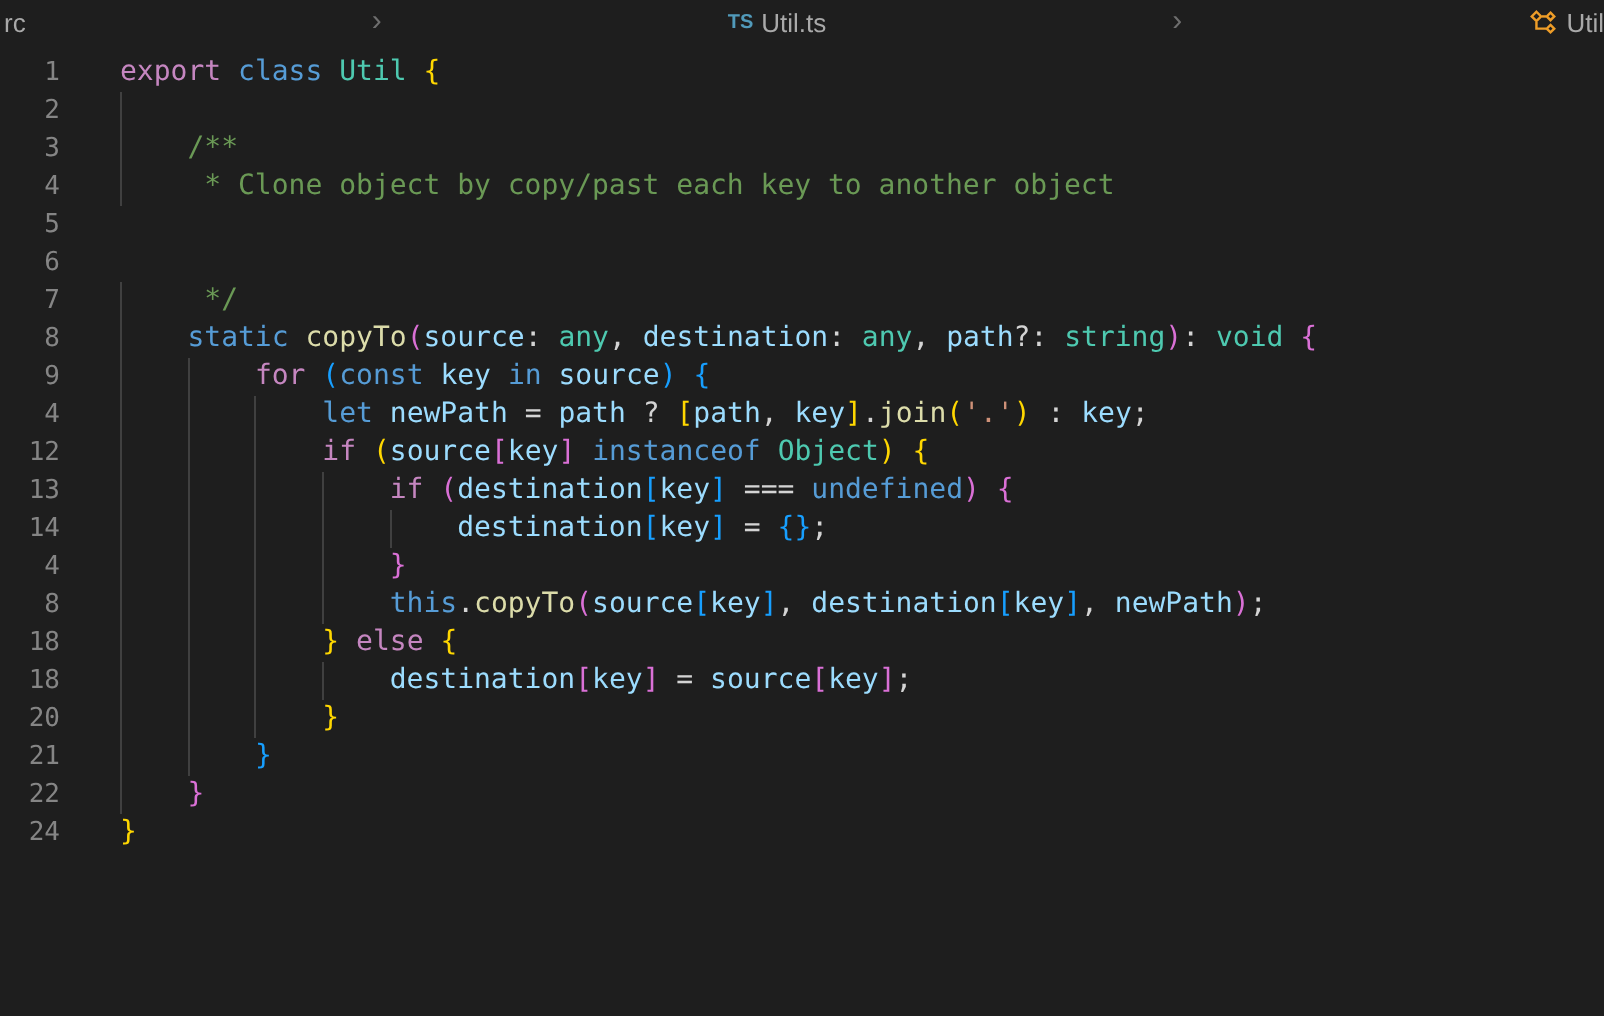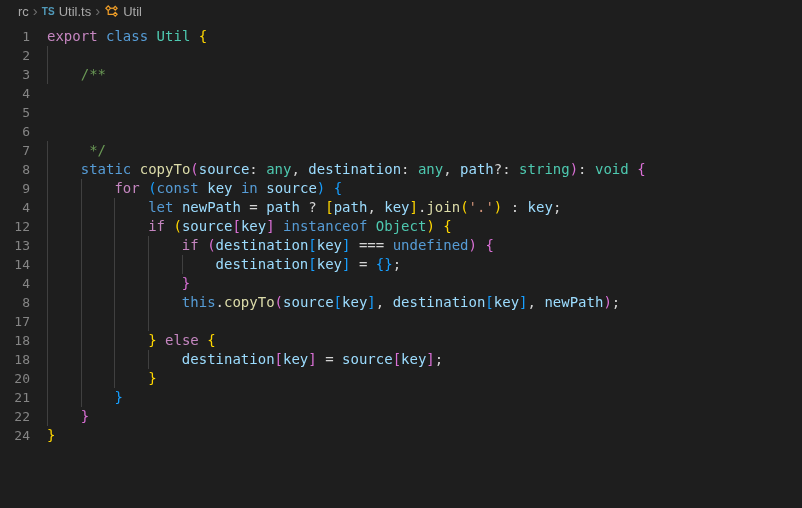--- a/index.html
+++ b/index.html
@@ -7,25 +7,26 @@
   .window {
     width:802px; height:508px;
     background:var(--background,#1e1e1e);
     overflow:hidden;
     font-family:"DejaVu Sans Mono", monospace;
   }
   
   .breadcrumb {
     height:22px;
     display:flex; align-items:center;
-    padding-left:18px;
+    padding-left:2px;
     font-family:"Liberation Sans", sans-serif;
     font-size:13px;
     color:var(--breadcrumb-text,#a9a9a9);
     white-space:nowrap;
+    justify-content:space-between;
   }
   .bc-item { display:inline-flex; align-items:center; gap:4px; cursor:pointer; }
   .bc-sep {
     color:var(--breadcrumb-separator,#6e6e6e);
     font-size:15px; line-height:1;
     padding:0 4px 2px 4px;
   }
   .ts-icon {
     color:var(--ts-icon,#519aba);
     font-weight:bold;
@@ -38,21 +39,21 @@
   .editor { padding-top:5px; }
   .line { display:flex; height:19px; }
   .ln {
     flex:none; width:30px;
     text-align:right;
     color:var(--line-number,#858585);
     font-size:13px; line-height:19px;
   }
   .code {
     position:relative;
-    margin-left:17px;
+    margin-left:30px;
     white-space:pre;
     font-size:14px; line-height:19px;
     color:var(--foreground,#d4d4d4);
   }
   .guide {
     position:absolute; top:0; bottom:0; width:1px;
     background:var(--indent-guide,#404040);
   }
   .tk-kw   { color:var(--keyword,#569cd6); }
   .tk-ctrl { color:var(--control-keyword,#c586c0); }
@@ -104,20 +105,21 @@
       <div class="line">
         <div class="ln">2</div>
         <div class="code"><span class="guide" style="left: 0ch;"></span></div>
       </div>
       <div class="line">
         <div class="ln">3</div>
         <div class="code"><span class="guide" style="left: 0ch;"></span><span class="tk-cmt">    /**</span></div>
       </div>
       <div class="line">
         <div class="ln">4</div>
+        <div class="code"><span class="guide" style="left: 0ch;"></span><span class="tk-cmt">     * Clone object by copy/past each key to another object</span></div>
       </div>
       <div class="line">
         <div class="ln">5</div>
       </div>
       <div class="line">
         <div class="ln">6</div>
       </div>
       <div class="line">
         <div class="ln">7</div>
         <div class="code"><span class="guide" style="left: 0ch;"></span><span class="tk-cmt">     */</span></div>
@@ -148,24 +150,20 @@
       </div>
       <div class="line">
         <div class="ln">4</div>
         <div class="code"><span class="guide" style="left: 0ch;"></span><span class="guide" style="left: 4ch;"></span><span class="guide" style="left: 8ch;"></span><span class="guide" style="left: 12ch;"></span><span class="tk-pun">                </span><span class="tk-b2">}</span></div>
       </div>
       <div class="line">
         <div class="ln">8</div>
         <div class="code"><span class="guide" style="left: 0ch;"></span><span class="guide" style="left: 4ch;"></span><span class="guide" style="left: 8ch;"></span><span class="guide" style="left: 12ch;"></span><span class="tk-pun">                </span><span class="tk-kw">this</span><span class="tk-pun">.</span><span class="tk-fn">copyTo</span><span class="tk-b2">(</span><span class="tk-var">source</span><span class="tk-b3">[</span><span class="tk-var">key</span><span class="tk-b3">]</span><span class="tk-pun">, </span><span class="tk-var">destination</span><span class="tk-b3">[</span><span class="tk-var">key</span><span class="tk-b3">]</span><span class="tk-pun">, </span><span class="tk-var">newPath</span><span class="tk-b2">)</span><span class="tk-pun">;</span></div>
       </div>
       <div class="line">
-        <div class="ln">17</div>
-        <div class="code"><span class="guide" style="left: 0ch;"></span><span class="guide" style="left: 4ch;"></span><span class="guide" style="left: 8ch;"></span><span class="guide" style="left: 12ch;"></span></div>
-      </div>
-      <div class="line">
         <div class="ln">18</div>
         <div class="code"><span class="guide" style="left: 0ch;"></span><span class="guide" style="left: 4ch;"></span><span class="guide" style="left: 8ch;"></span><span class="tk-pun">            </span><span class="tk-b1">}</span><span class="tk-pun"> </span><span class="tk-ctrl">else</span><span class="tk-pun"> </span><span class="tk-b1">{</span></div>
       </div>
       <div class="line">
         <div class="ln">18</div>
         <div class="code"><span class="guide" style="left: 0ch;"></span><span class="guide" style="left: 4ch;"></span><span class="guide" style="left: 8ch;"></span><span class="guide" style="left: 12ch;"></span><span class="tk-pun">                </span><span class="tk-var">destination</span><span class="tk-b2">[</span><span class="tk-var">key</span><span class="tk-b2">]</span><span class="tk-pun"> = </span><span class="tk-var">source</span><span class="tk-b2">[</span><span class="tk-var">key</span><span class="tk-b2">]</span><span class="tk-pun">;</span></div>
       </div>
       <div class="line">
         <div class="ln">20</div>
         <div class="code"><span class="guide" style="left: 0ch;"></span><span class="guide" style="left: 4ch;"></span><span class="guide" style="left: 8ch;"></span><span class="tk-pun">            </span><span class="tk-b1">}</span></div>

